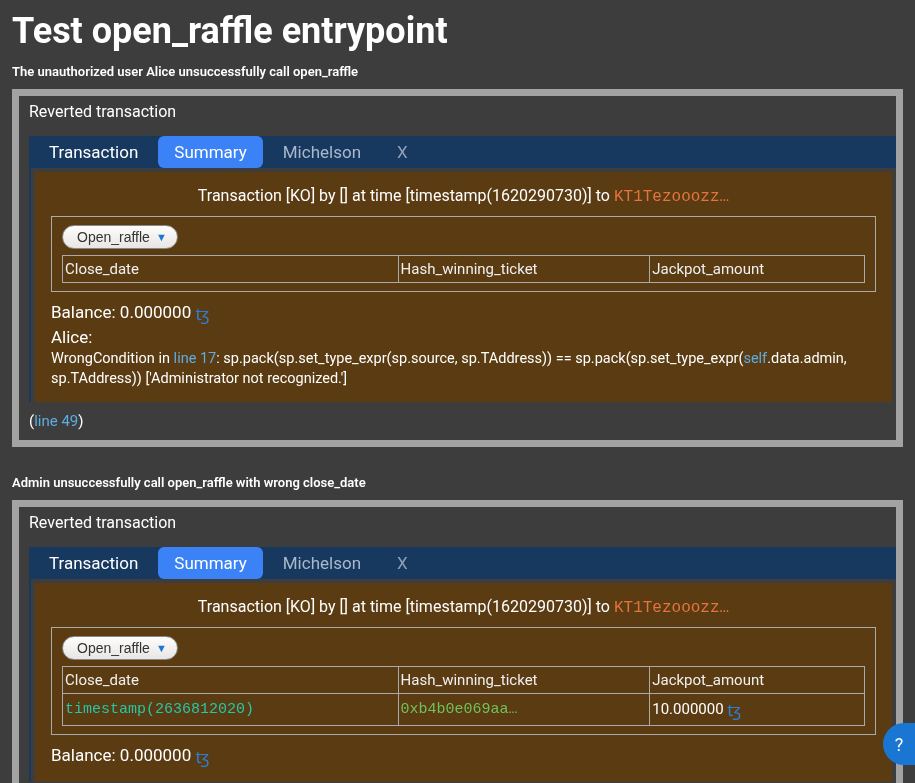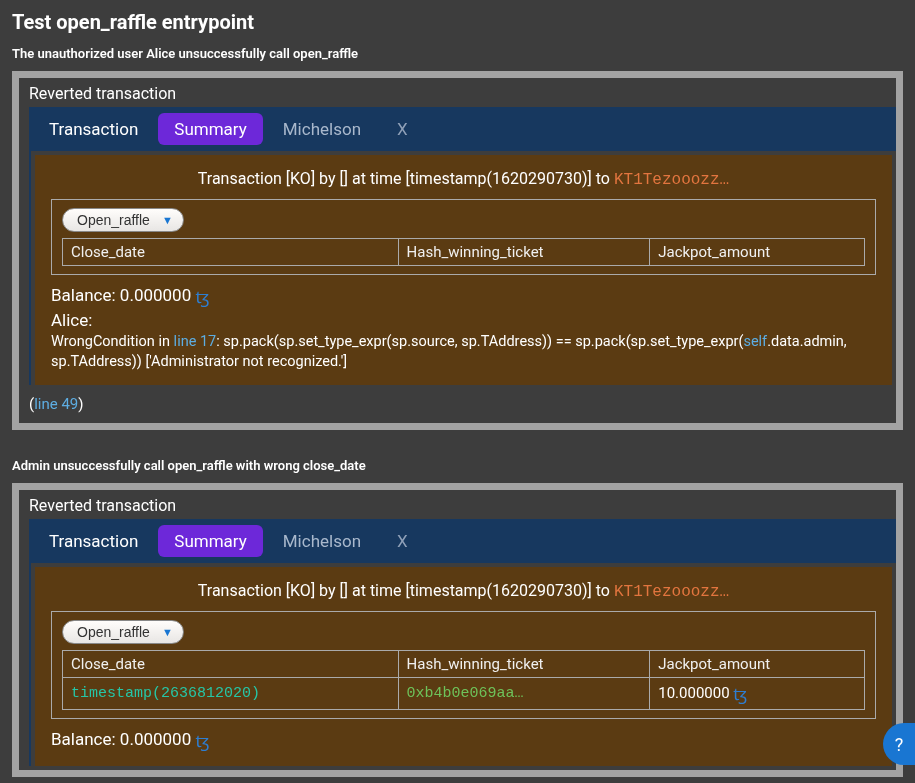--- a/index.html
+++ b/index.html
@@ -5,21 +5,21 @@
     * { box-sizing: border-box; margin: 0; padding: 0; }
     body {
       background: #3d3d3d;
       color: #fff;
       font-family: -apple-system, BlinkMacSystemFont, "Segoe UI", Roboto, sans-serif;
       font-size: 14px;
       padding: 10px 12px;
       width: 915px;
     }
     h1 {
-      font-size: 20px;
+      font-size: 36px;
       font-weight: 700;
       margin-bottom: 12px;
     }
     h2 {
       font-size: 13px;
       font-weight: 600;
       margin-bottom: 10px;
     }
     .reverted-box {
       border: 7px solid #a3a3a3;
@@ -33,33 +33,34 @@
     }
     .inner-card {
       margin: 0 0 0 10px;
       border-left: 2px solid #17385f;
     }
     .tabs {
       background: #17385f;
       display: flex;
       align-items: center;
       padding: 0;
-      height: 44px;
+      height: 32px;
+      margin-top: 11px;
     }
     .tab {
       padding: 10px 18px;
       font-size: 17px;
       cursor: pointer;
       color: #a9b8cc;
     }
     .tab.active {
       color: #fff;
     }
     .tab.selected {
-      background: #6d28d9;
+      background: #3b82f6;
       color: #fff;
       border-radius: 6px;
       margin: 6px 2px;
       padding: 6px 16px;
     }
     .tab.close {
       color: #8fa0b8;
     }
     .content {
       background: #5b3b12;
@@ -82,39 +83,39 @@
     }
     .open-raffle-btn {
       background: linear-gradient(#fffdfb, #e8e6e4);
       border: 1px solid #888;
       border-radius: 12px;
       color: #333;
       font-size: 14px;
       padding: 3px 10px 3px 14px;
       display: inline-flex;
       align-items: center;
-      gap: 12px;
+      gap: 6px;
       margin-bottom: 6px;
       justify-content: center;
     }
     .caret-down {
       color: #1976d2;
       font-size: 11px;
     }
     table.params {
       border-collapse: collapse;
       width: 100%;
       table-layout: fixed;
     }
     table.params col.col-a { width: 200px; }
     table.params col.col-b { width: 150px; }
     table.params col.col-c { width: 128px; }
     table.params th, table.params td {
       border: 1px solid #aaa;
-      padding: 4px 8px;
+      padding: 4px 2px;
       text-align: left;
       font-weight: normal;
       font-size: 15px;
       vertical-align: middle;
       overflow: hidden;
       text-overflow: ellipsis;
       white-space: nowrap;
     }
     table.params th {
       color: #f0f0f0;

